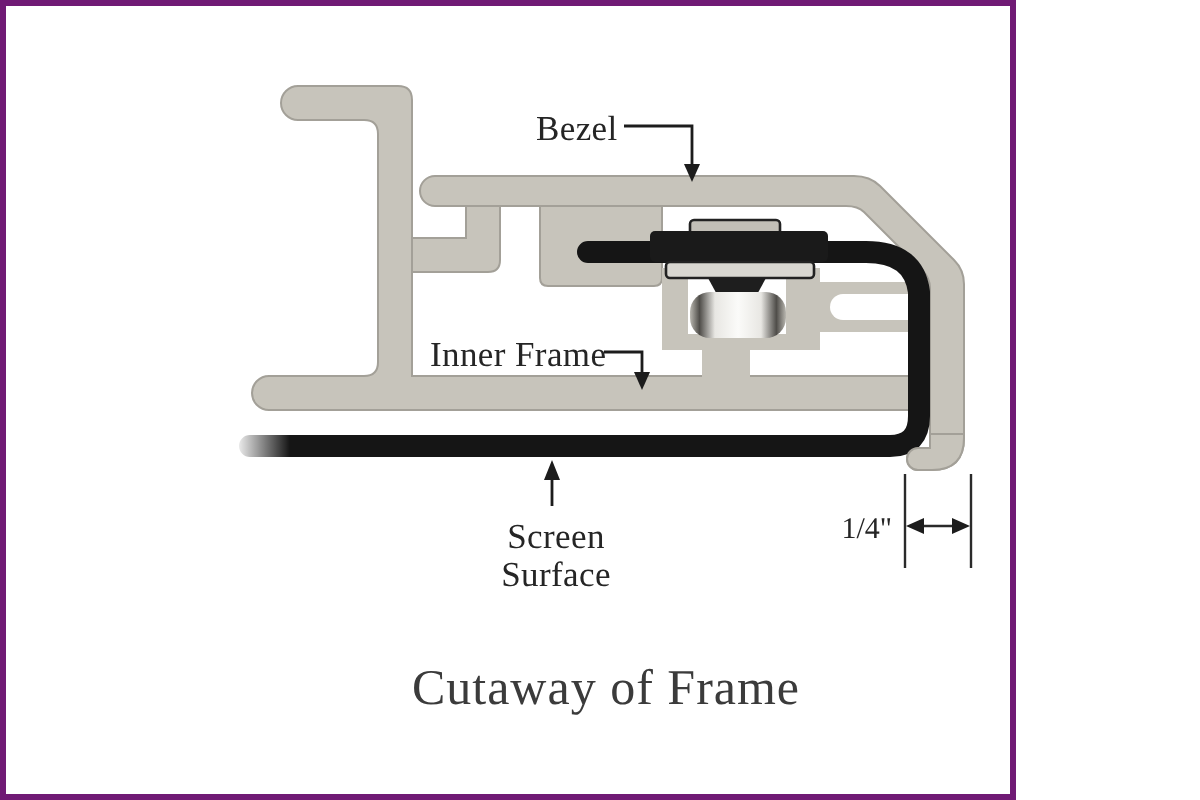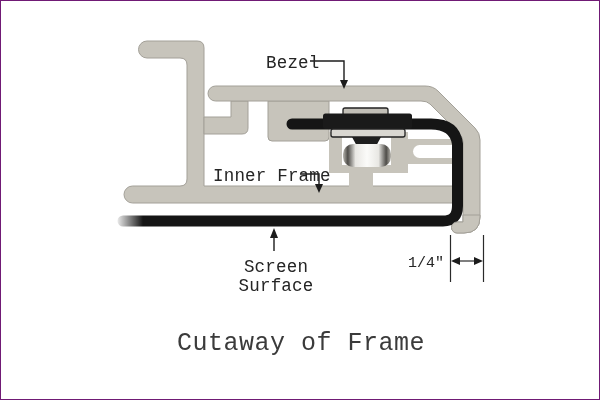--- a/index.html
+++ b/index.html
@@ -1,19 +1,19 @@
 <!DOCTYPE html>
 <html><head>
 <meta charset="utf-8">
 <style>
   html,body{margin:0;padding:0;background:#fff;}
   .stage{
-    position:relative;width:600px;height:400px;background:#ffffff;
-    border:1px solid #701a75;box-sizing:border-box;overflow:hidden;
-    font-family:Liberation Mono, monospace;
+    position:relative;width:508px;height:400px;background:#ffffff;
+    border:3px solid #701a75;box-sizing:border-box;overflow:hidden;
+    font-family:Liberation Serif, serif;
   }
   svg{position:absolute;left:0;top:0;}
   .alu{stroke:#a3a098;stroke-width:1;}
   .alu-flat{stroke:none;}
   .ptr{stroke:#1c1c1c;stroke-width:1.4;fill:none;}
   .ptr-head{fill:#1c1c1c;stroke:none;}
   .dim{stroke:#2a2a2a;stroke-width:1.2;fill:none;}
   .lbl{font-size:17.5px;fill:#252525;letter-spacing:.2px;}
   .dim-lbl{font-size:15px;fill:#252525;}
   .title{font-size:25px;fill:#3b3b3b;letter-spacing:.5px;}

